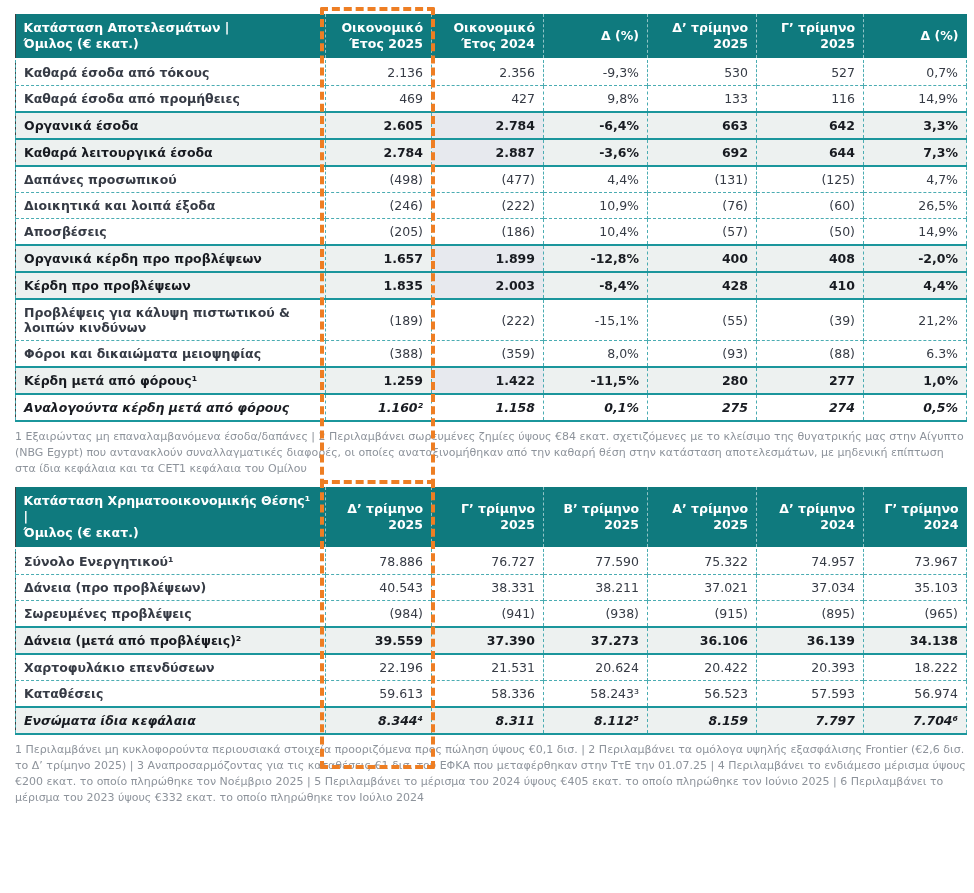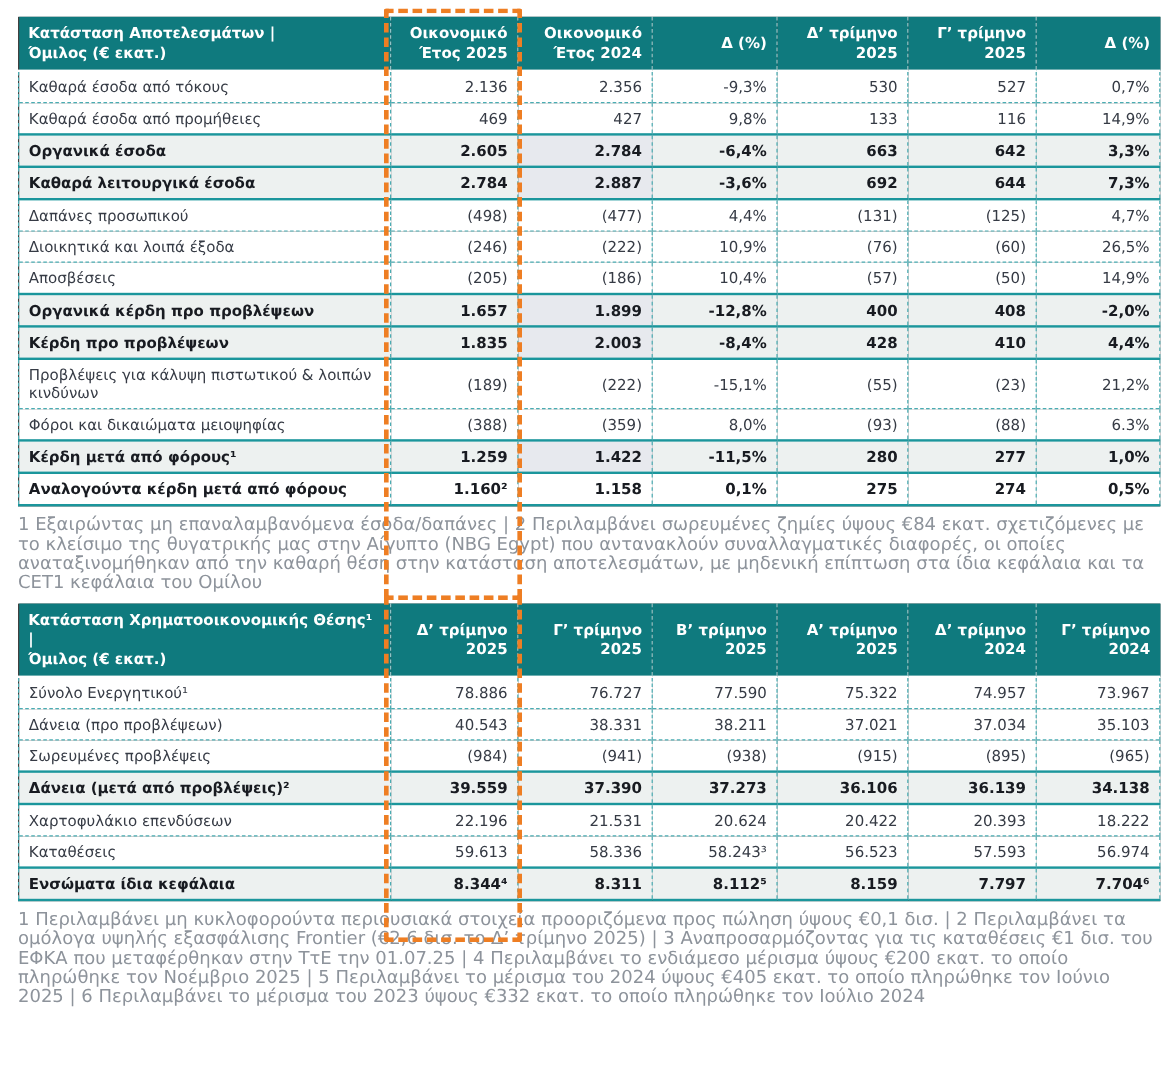--- a/index.html
+++ b/index.html
@@ -41,43 +41,43 @@
     font-size:12.5px;
     padding:5px 8px;
     line-height:15px;
     background:#fff;
     color:#363b45;
     border-top:1px dashed var(--dash);
     border-left:1px dashed var(--dash);
     vertical-align:middle;
   }
   table.fin td:last-child{border-right:1px dashed var(--dash);}
-  table.fin td:first-child{border-left:1px dashed var(--dash);}
+  table.fin td:first-child{border-left:1px dashed var(--dash);font-weight:bold;}
   table.fin td.num{text-align:right;font-variant-numeric:tabular-nums;}
   table.fin tr.bold td{
     font-weight:bold;color:#181b21;
     border-top:2px solid var(--solid);
     border-bottom:2px solid var(--solid);
   }
   table.fin tr.shaded td{background:var(--shade);}
   table.fin.income tr.shaded td:nth-child(3){background:var(--shade2);}
-  table.fin tbody tr:last-child td{border-bottom:2px solid var(--solid);}
+  table.fin tbody tr:last-child td{border-bottom:2px solid var(--solid);font-style:italic;}
 
   .col-highlight{
     position:absolute;
     border:4px dashed var(--orange);
     box-sizing:border-box;
     pointer-events:none;
     border-radius:2px;
   }
 
   .footnote{
     width:951px;
     margin:7px 0 10px 0;
-    font-size:15px;
+    font-size:11px;
     line-height:16px;
     color:var(--fngray);
   }
 </style>
 </head>
 <body>
 
 <div class="page">
   <div class="table-wrap" id="mount-income">
       <table class="fin income">
@@ -203,21 +203,21 @@
             <td class="num">428</td>
             <td class="num">410</td>
             <td class="num">4,4%</td>
           </tr>
           <tr>
             <td class="label">Προβλέψεις για κάλυψη πιστωτικού &amp; λοιπών κινδύνων</td>
             <td class="num">(189)</td>
             <td class="num">(222)</td>
             <td class="num">-15,1%</td>
             <td class="num">(55)</td>
-            <td class="num">(23)</td>
+            <td class="num">(39)</td>
             <td class="num">21,2%</td>
           </tr>
           <tr>
             <td class="label">Φόροι και δικαιώματα μειοψηφίας</td>
             <td class="num">(388)</td>
             <td class="num">(359)</td>
             <td class="num">8,0%</td>
             <td class="num">(93)</td>
             <td class="num">(88)</td>
             <td class="num">6.3%</td>

